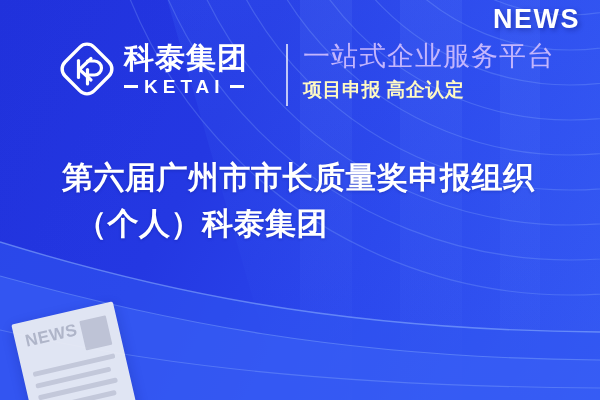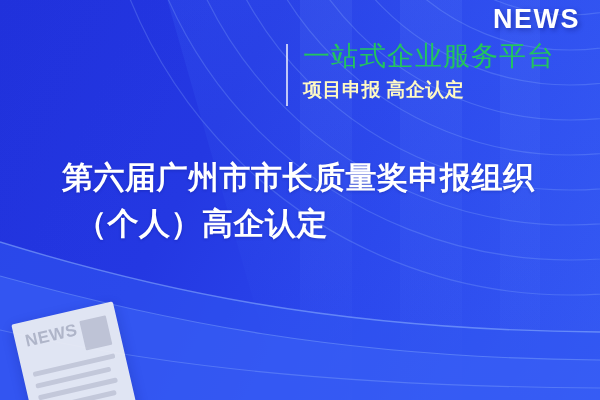--- a/index.html
+++ b/index.html
@@ -122,21 +122,21 @@
     left: 286px; top: 44px;
     width: 2px; height: 62px;
     background: rgba(255,255,255,.70);
   }
 
   .slogan {
     position: absolute;
     left: 303px; top: 40px;
   }
   .slogan-main {
-    color: #22c55e;
+    color: #c4b5fd;
     font-size: 27px;
     font-weight: 400;
     letter-spacing: 1px;
     line-height: 32px;
     white-space: nowrap;
   }
   .slogan-sub {
     color: #fef9c3;
     font-family: "Liberation Serif", "DejaVu Serif", serif;
     font-size: 19px;
@@ -249,34 +249,53 @@
       <path d="M0 62 C150 108 330 150 600 152 L600 220 L0 220 Z" fill="#3257f2" opacity="0.55"></path>
       <path d="M0 96 C160 140 340 178 600 180 L600 220 L0 220 Z" fill="#3b61f5" opacity="0.55"></path>
       <path d="M0 62 C150 108 330 150 600 152" stroke="#8fb4ff" stroke-width="1.4" opacity="0.55"></path>
       <path d="M0 96 C160 140 340 178 600 180" stroke="#8fb4ff" stroke-width="1.2" opacity="0.40"></path>
       <path d="M0 150 C120 178 300 206 600 208" stroke="#9dbeff" stroke-width="1.2" opacity="0.30"></path>
     </svg>
   </div>
 
   <div class="header">
 
+    <div class="logo-block">
+      <div class="logo-mark">
+        <svg viewBox="0 0 58 58" fill="none">
+          <rect x="8.5" y="8.5" width="41" height="41" rx="10" transform="rotate(45 29 29)" stroke="#ffffff" stroke-width="3.4" fill="none"></rect>
+          <path d="M20.5 20.5 L20.5 37.5" stroke="#ffffff" stroke-width="3.2" stroke-linecap="round"></path>
+          <path d="M33 18.5 L21.5 29.5 L33 40" stroke="#ffffff" stroke-width="3.2" stroke-linecap="round" stroke-linejoin="round" fill="none"></path>
+          <path d="M29.5 29.5 L29.5 44" stroke="#ffffff" stroke-width="3.2" stroke-linecap="round"></path>
+          <path d="M29.5 21 L36.5 21 A7 7 0 0 1 36.5 35 L29.5 35" stroke="#ffffff" stroke-width="3.2" stroke-linecap="round" fill="none"></path>
+        </svg>
+      </div>
+      <div class="logo-words">
+        <div class="logo-cn">科泰集团</div>
+        <div class="logo-en-row">
+          <span class="logo-dash"></span>
+          <span class="logo-en">KETAI</span>
+          <span class="logo-dash"></span>
+        </div>
+      </div>
+    </div>
 
     <div class="divider"></div>
 
     <div class="slogan">
       <div class="slogan-main">一站式企业服务平台</div>
       <div class="slogan-sub">项目申报 高企认定</div>
     </div>
 
     <div class="news-badge">NEWS</div>
   </div>
 
   <div class="title">
     <span class="l1">第六届广州市市长质量奖申报组织</span>
-    <span class="l2">（个人）高企认定</span>
+    <span class="l2">（个人）科泰集团</span>
   </div>
 
   <div class="paper">
     <div class="paper-top">
       <div class="paper-news">NEWS</div>
       <div class="paper-img"></div>
     </div>
     <div class="paper-lines">
       <div class="paper-line w100"></div>
       <div class="paper-line w92"></div>

